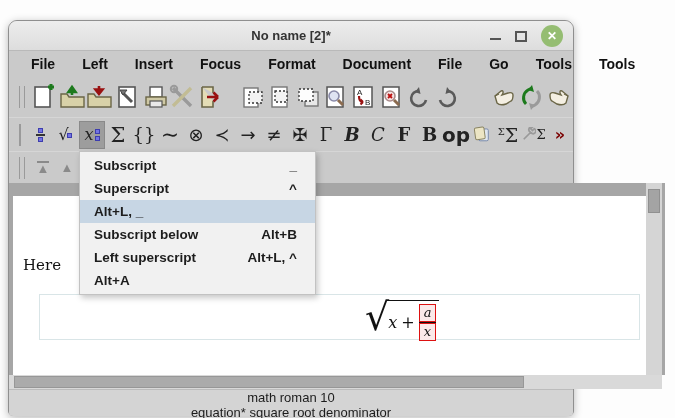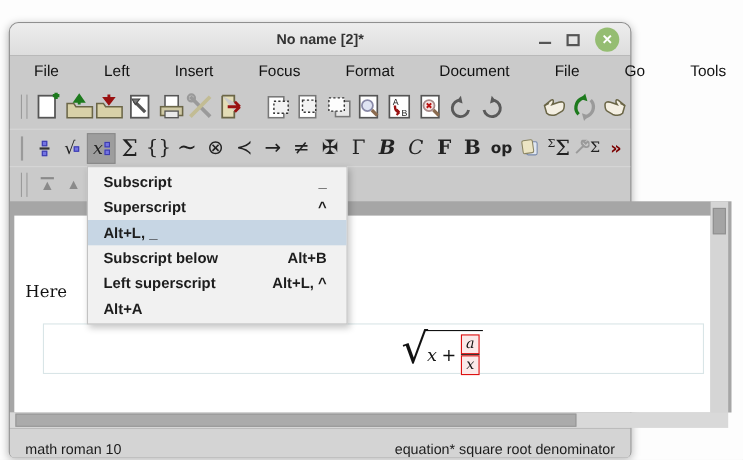--- a/index.html
+++ b/index.html
@@ -29,22 +29,22 @@
   .wc-max { border:2px solid #555; height:11px; }
   .wc-close {
     width:22px; height:22px; border-radius:50%;
     background:#95bd72; color:#fff; font-size:12px; font-weight:bold;
     display:flex; align-items:center; justify-content:center;
   }
 
   
   .menubar {
     position:absolute; left:0; top:30px; right:0; height:26px;
-    display:flex; align-items:center; padding-left:22px; gap:41px;
-    font-size:14px; color:#111;
+    display:flex; align-items:center; padding-left:22px; gap:27px;
+    font-size:14px; color:#111;font-weight:bold;
   }
   .menu-item { cursor:default; }
 
   
   .toolbar { position:absolute; left:0; right:0; display:flex; align-items:center; }
   .toolbar-main { top:56px; height:40px; padding-left:8px; }
   .toolbar-math { top:96px; height:34px; padding-left:8px; border-top:1px solid #d6d6d6; }
   .toolbar-focus { top:130px; height:32px; padding-left:8px; border-top:1px solid #d6d6d6; }
   .grip { width:6px; height:22px; border-left:1px solid #9a9a9a; border-right:1px solid #9a9a9a; margin:0 6px 0 2px; }
   .tb-btn { width:30px; height:30px; display:flex; align-items:center; justify-content:center; }
@@ -53,21 +53,21 @@
 
   
   .m-btn { min-width:26px; height:28px; display:flex; align-items:center; justify-content:center;
            font-family:"DejaVu Serif", serif; font-size:18px; color:#222; padding:0 3px; }
   .m-btn.active { background:#9d9d9d; border:1px solid #8a8a8a; }
   .m-sans { font-family:"DejaVu Sans", sans-serif; }
   .m-bold { font-weight:bold; font-style:italic; }
   .m-cal { font-style:italic; }
   .m-frak { font-weight:bold; }
   .m-bb { font-weight:bold; letter-spacing:1px; }
-  .m-op { font-family:"DejaVu Sans", sans-serif; font-weight:bold; font-size:14px; }
+  .m-op { font-family:"DejaVu Sans", sans-serif; font-weight:bold; font-size:20px; }
   .m-overflow { color:#7b0000; font-weight:bold; font-size:16px; font-family:"DejaVu Sans",sans-serif; }
   .blue-sq { display:inline-block; width:5px; height:5px; background:#7373e3; border:1px solid #3d3dae; }
   .frac-icon { display:flex; flex-direction:column; align-items:center; gap:1px; }
   .frac-icon .line { width:9px; height:2px; background:#333; }
   .sqrt-icon { position:relative; font-size:16px; font-family:"DejaVu Serif",serif; }
   .sqrt-icon .blue-sq { position:relative; top:-2px; left:-2px; }
   .script-icon { position:relative; font-style:italic; font-family:"DejaVu Serif",serif; font-size:16px; display:flex; align-items:center; }
   .script-dots { display:flex; flex-direction:column; gap:2px; margin-left:1px; }
   .sum-sup { font-size:10px; vertical-align:super; }
 
@@ -110,22 +110,22 @@
   .vscroll { position:absolute; left:637px; top:162px; width:16px; height:192px; background:#d5d5d5; }
   .vthumb { position:absolute; left:2px; top:6px; width:12px; height:24px; background:#a4a4a4; border:1px solid #909090; }
   .hscroll { position:absolute; left:0; top:354px; width:653px; height:14px; background:#d9d9d9; }
   .hthumb { position:absolute; left:5px; top:1px; width:510px; height:12px; background:#ababab; border:1px solid #979797; }
 
   
   .statusbar {
     position:absolute; left:0; top:368px; right:0; height:27px;
     background:#d4d4d4; border-top:1px solid #bcbcbc;
     border-radius:0 0 4px 4px;
-    display:flex; align-items:flex-end; justify-content:space-between;
-    padding:0 14px; font-size:13px; color:#1c1c1c;
+    display:flex; align-items:center; justify-content:space-between;
+    padding:0 14px; font-size:13px; color:#1c1c1c;flex-direction:column;
   }
 
   
   .dropdown {
     position:absolute; left:70px; top:130px; width:237px;
     background:#f1f1f1; border:1px solid #c2c2c2;
     box-shadow:2px 3px 6px rgba(0,0,0,0.22);
     z-index:50; padding:2px 0;
   }
   .dd-item {

